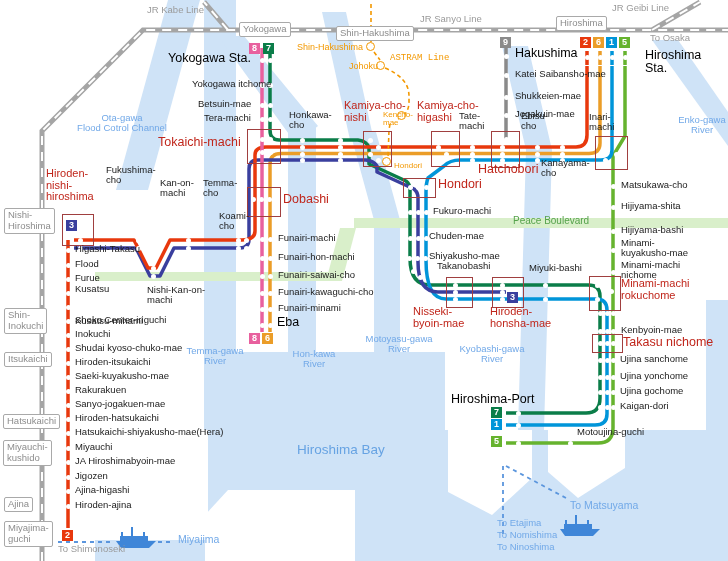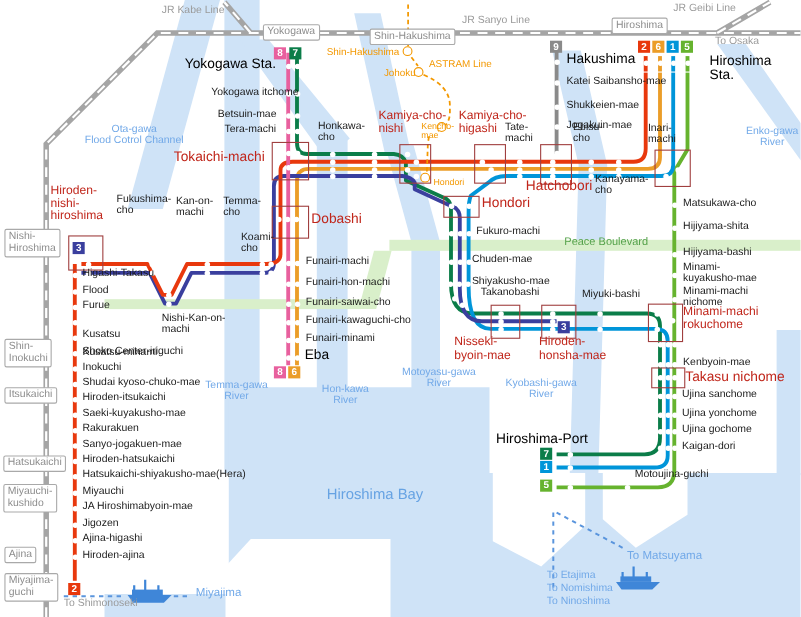--- a/index.html
+++ b/index.html
@@ -295,21 +295,21 @@
     <div class="badge" style="left: 491px; top: 407px; background: rgb(11, 125, 73);">7</div>
     <div class="badge" style="left: 491px; top: 419px; background: rgb(0, 149, 217);">1</div>
     <div class="badge" style="left: 491px; top: 436px; background: rgb(102, 179, 46);">5</div>
     <div class="lbl g" style="left: 147px; top: 5px;">JR Kabe Line</div>
     <div class="lbl g" style="left: 420px; top: 14px;">JR Sanyo Line</div>
     <div class="lbl g" style="left: 612px; top: 3px;">JR Geibi Line</div>
     <div class="lbl g" style="left: 650px; top: 33px;">To Osaka</div>
     <div class="lbl g" style="left: 58px; top: 544px;">To Shimonoseki</div>
     <div class="lbl o" style="left: 297px; top: 43px;">Shin-Hakushima</div>
     <div class="lbl o" style="left: 349px; top: 62px;">Johoku</div>
-    <div class="lbl o" style="left: 390px; top: 54px;">ASTRAM Line</div>
+    <div class="lbl o" style="left: 390px; top: 54px; font-family: Liberation Mono, monospace;">ASTRAM Line</div>
     <div class="lbl o8" style="left: 383px; top: 111px;">Kencho-
 mae</div>
     <div class="lbl o8" style="left: 394px; top: 162px;">Hondori</div>
     <div class="lbl b" style="left: 168px; top: 52px;">Yokogawa Sta.</div>
     <div class="lbl s" style="left: 192px; top: 79px;">Yokogawa itchome</div>
     <div class="lbl s" style="left: 198px; top: 99px;">Betsuin-mae</div>
     <div class="lbl s" style="left: 204px; top: 113px;">Tera-machi</div>
     <div class="lbl b" style="left: 515px; top: 47px;">Hakushima</div>
     <div class="lbl s" style="left: 515px; top: 69px;">Katei Saibansho-mae</div>
     <div class="lbl s" style="left: 515px; top: 91px;">Shukkeien-mae</div>
@@ -339,35 +339,35 @@
     <div class="lbl s" style="left: 429px; top: 251px;">Shiyakusho-mae</div>
     <div class="lbl s" style="left: 437px; top: 261px;">Takanobashi</div>
     <div class="lbl s" style="left: 219px; top: 211px;">Koami-
 cho</div>
     <div class="lbl s" style="left: 160px; top: 178px;">Kan-on-
 machi</div>
     <div class="lbl s" style="left: 203px; top: 178px;">Temma-
 cho</div>
     <div class="lbl s" style="left: 147px; top: 285px;">Nishi-Kan-on-
 machi</div>
-    <div class="lbl s" style="left: 106px; top: 177px;">Fukushima-
+    <div class="lbl s" style="left: 106px; top: 165px;">Fukushima-
 cho</div>
     <div class="lbl r" style="left: 46px; top: 168px;">Hiroden-
 nishi-
 hiroshima</div>
     <div class="lbl s" style="left: 278px; top: 233px;">Funairi-machi</div>
     <div class="lbl s" style="left: 278px; top: 252px;">Funairi-hon-machi</div>
     <div class="lbl s" style="left: 278px; top: 270px;">Funairi-saiwai-cho</div>
     <div class="lbl s" style="left: 278px; top: 287px;">Funairi-kawaguchi-cho</div>
     <div class="lbl s" style="left: 278px; top: 303px;">Funairi-minami</div>
     <div class="lbl b" style="left: 277px; top: 316px;">Eba</div>
     <div class="lbl s" style="left: 75px; top: 244px;">Higashi-Takasu</div>
     <div class="lbl s" style="left: 75px; top: 259px;">Flood</div>
     <div class="lbl s" style="left: 75px; top: 273px;">Furue</div>
-    <div class="lbl s" style="left: 75px; top: 299px;">Kusatsu</div>
+    <div class="lbl s" style="left: 75px; top: 284px;">Kusatsu</div>
     <div class="lbl s" style="left: 75px; top: 316px;">Kusatsu-minami</div>
     <div class="lbl s" style="left: 75px; top: 315px;">Shoko Center-iriguchi</div>
     <div class="lbl s" style="left: 75px; top: 329px;">Inokuchi</div>
     <div class="lbl s" style="left: 75px; top: 343px;">Shudai kyoso-chuko-mae</div>
     <div class="lbl s" style="left: 75px; top: 357px;">Hiroden-itsukaichi</div>
     <div class="lbl s" style="left: 75px; top: 371px;">Saeki-kuyakusho-mae</div>
     <div class="lbl s" style="left: 75px; top: 385px;">Rakurakuen</div>
     <div class="lbl s" style="left: 75px; top: 399px;">Sanyo-jogakuen-mae</div>
     <div class="lbl s" style="left: 75px; top: 413px;">Hiroden-hatsukaichi</div>
     <div class="lbl s" style="left: 75px; top: 427px;">Hatsukaichi-shiyakusho-mae(Hera)</div>

